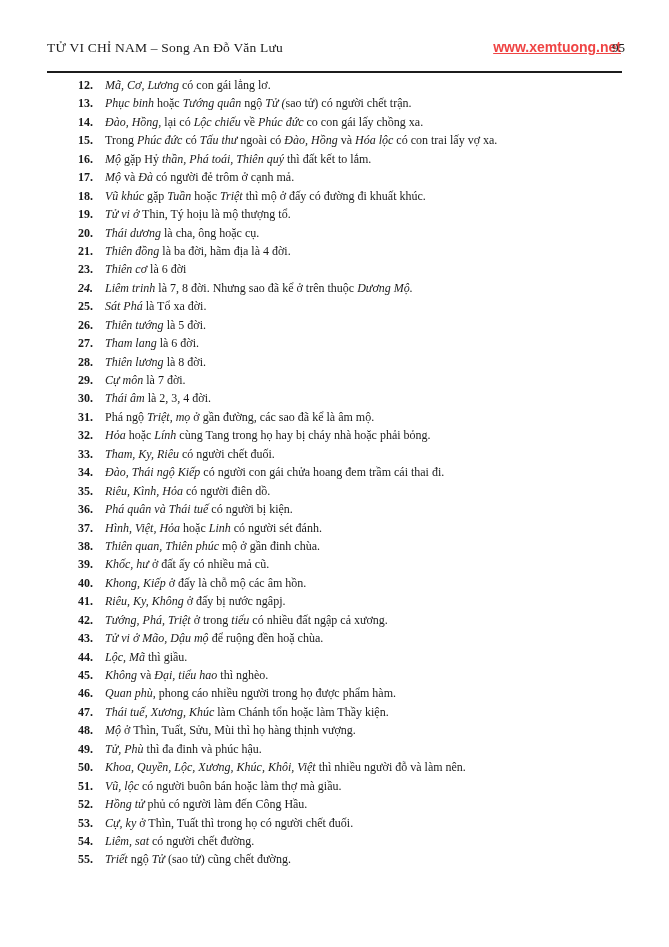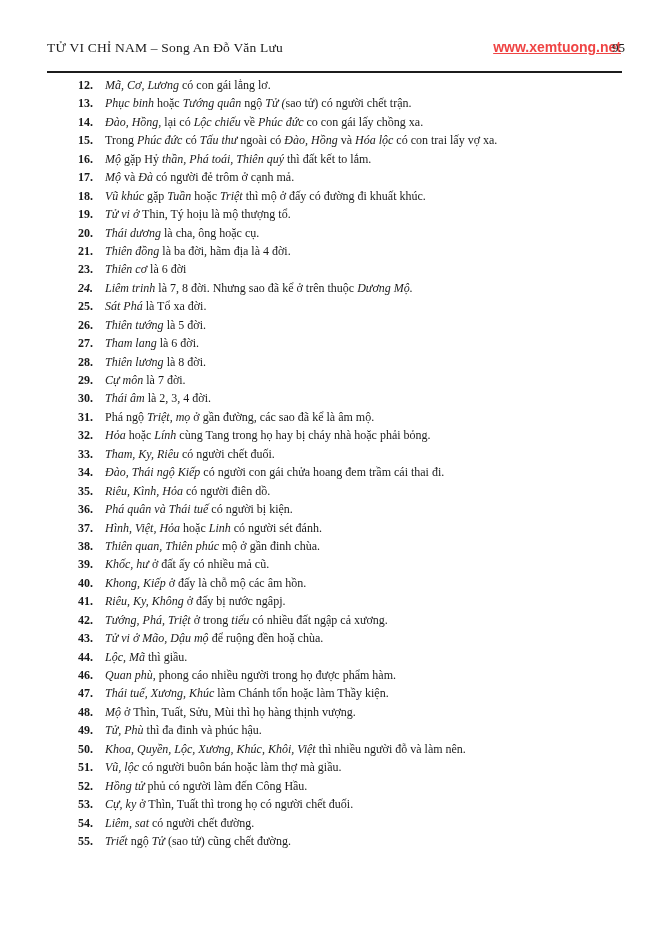--- a/index.html
+++ b/index.html
@@ -222,20 +222,24 @@
       </div>
       <div class="row">
         <span class="num">43.</span>
         <span class="txt"><span class="it">Tử vi ở Mão, Dậu mộ</span><span> để ruộng đền hoặ chùa.</span></span>
       </div>
       <div class="row">
         <span class="num">44.</span>
         <span class="txt"><span class="it">Lộc, Mã</span><span> thì giầu.</span></span>
       </div>
       <div class="row">
+        <span class="num">45.</span>
+        <span class="txt"><span class="it">Không</span><span> và </span><span class="it">Đại, tiểu hao</span><span> thì nghèo.</span></span>
+      </div>
+      <div class="row">
         <span class="num">46.</span>
         <span class="txt"><span class="it">Quan phù</span><span>, phong cáo nhiều người trong họ được phẩm hàm.</span></span>
       </div>
       <div class="row">
         <span class="num">47.</span>
         <span class="txt"><span class="it">Thái tuế, Xương, Khúc</span><span> làm Chánh tổn hoặc làm Thầy kiện.</span></span>
       </div>
       <div class="row">
         <span class="num">48.</span>
         <span class="txt"><span class="it">Mộ</span><span> ở Thìn, Tuất, Sửu, Mùi thì họ hàng thịnh vượng.</span></span>

